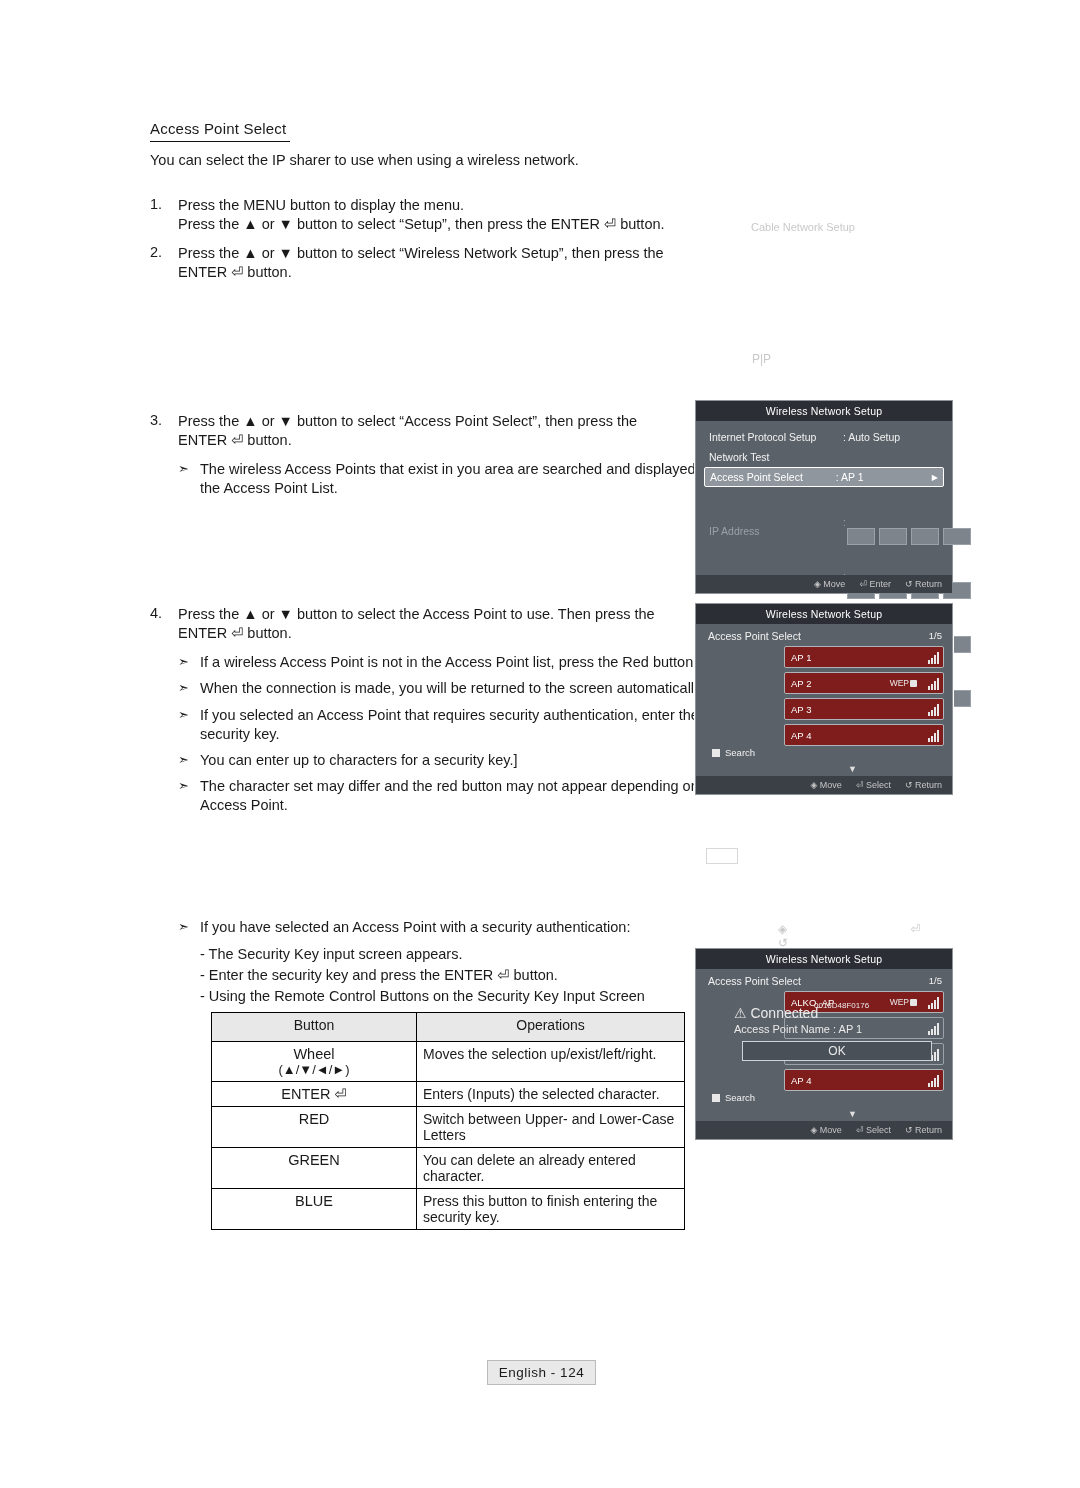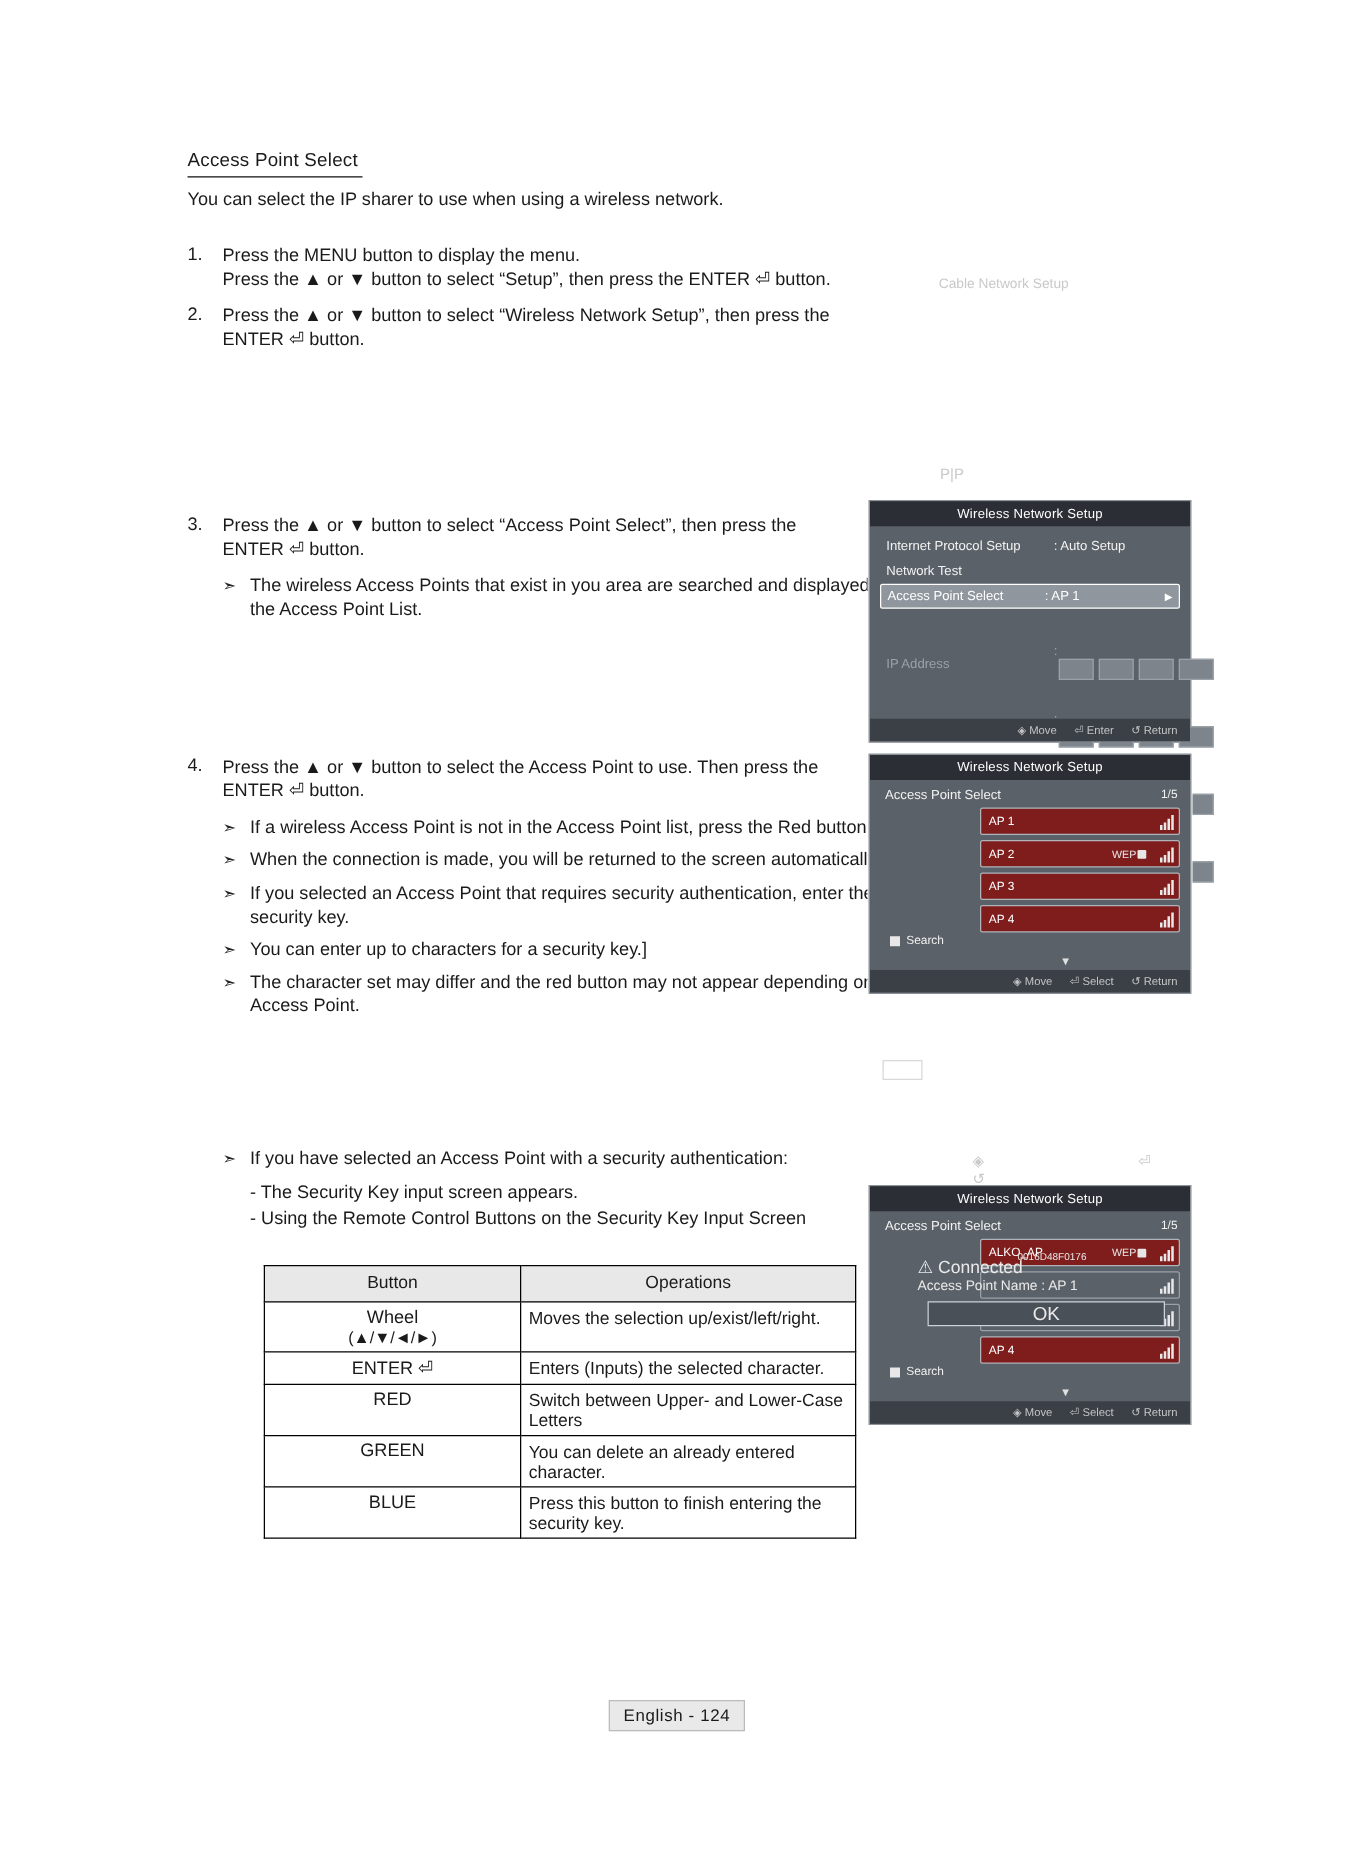--- a/index.html
+++ b/index.html
@@ -269,37 +269,37 @@
     color: #eaeaea;
     font-size: 11px;
   }
   .dlg .warn { font-size: 14px; }
   .dlg .ok {
     margin: 6px auto 0;
     width: 188px; height: 18px;
     background: #4a5058;
     border: 1px solid #cfd3d7;
     display: flex; align-items: center; justify-content: center;
-    font-size: 15px;
+    font-size: 12px;
   }
   .mac-ghost {
     position: absolute;
     left: 98px; top: 52px;
     font-size: 8px;
     color: #e9e9e9;
     margin-left: 20px;
   }
 </style>
 </head>
 <body>
 
 <div class="page">
 
   <div class="ghost" style="left:751px; top:221px;">Cable Network Setup</div>
-  <div class="ghost" style="left:752px; top:352px; font-size:12px;margin-top:20px;">P|P</div>
+  <div class="ghost" style="left:752px; top:352px; font-size:12px;">P|P</div>
   <div class="ghost-box" style="left:706px; top:848px; width:30px; height:14px;"></div>
   <div class="ghost" style="left:778px; top:922px; font-size:12px; letter-spacing:60px;">◈ ⏎ ↺</div>
 
   <div class="section-title">Access Point Select</div>
   <div class="intro">You can select the IP sharer to use when using a wireless network.</div>
 
   <div class="steps">
     <div class="step">
       <div class="step-num">1.</div>
       <div class="step-body">
@@ -359,20 +359,21 @@
       <div class="arrow-body">The character set may differ and the red button may not appear depending on the Access Point.</div>
     </div>
   </div>
 
   <div class="blk5">
     <div class="arrow-line">
       <div class="arrow-mark">➣</div>
       <div class="arrow-body">If you have selected an Access Point with a security authentication:</div>
     </div>
     <div class="dash-line">- The Security Key input screen appears.</div>
+    <div class="dash-line">- Enter the security key and press the ENTER ⏎ button.</div>
     <div class="dash-line">- Using the Remote Control Buttons on the Security Key Input Screen</div>
   </div>
 
   <table class="key-table">
     <thead>
       <tr>
         <th>Button</th>
         <th>Operations</th>
       </tr>
     </thead>

